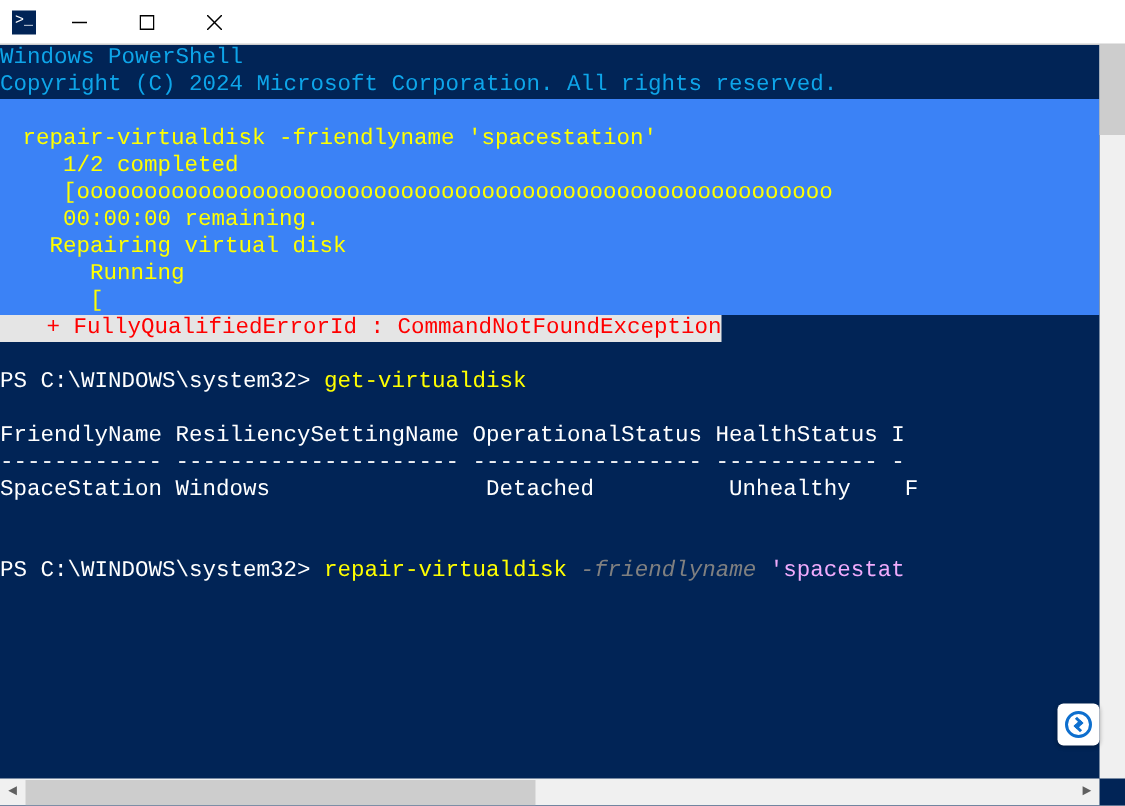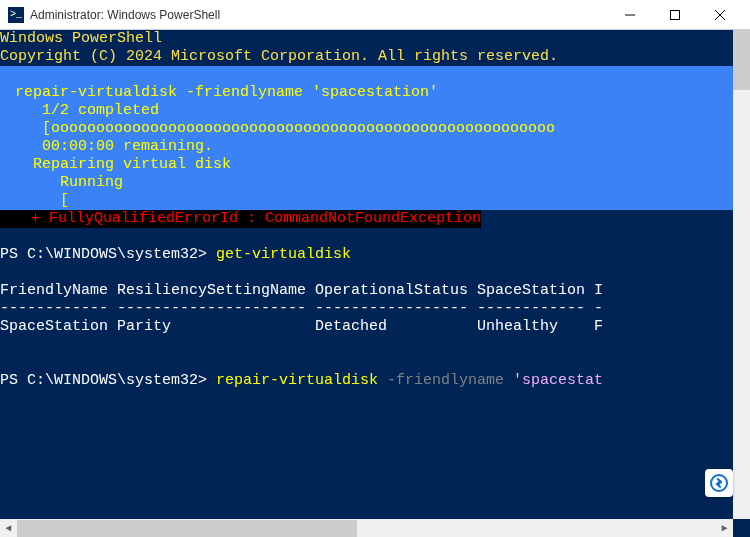--- a/index.html
+++ b/index.html
@@ -114,29 +114,29 @@
       height: 17px;
       background: #cdcdcd;
     }
     .highlight-block {
       background: #3b82f6;
       color: #ffff00;
       display: block;
       padding: 0 4px 0 6px;
     }
     .error-line {
-      background: #000000;
+      background: #e5e5e5;
       color: #ff0000;
       display: inline-block;
       padding: 0 0 0 4px;
     }
     .cmd-yellow { color: #ffff00; text-align: center; }
-    .cmd-gray { color: #808080; }
+    .cmd-gray { color: #808080; font-style: italic; }
     .cmd-teal { color: #f0abfc; }
-    .header-line { color: #fde047; }
+    .header-line { color: #0ea5e9; }
     .tv-icon {
       position: absolute;
       right: 17px;
       bottom: 40px;
       width: 28px;
       height: 28px;
       background: #fff;
       border-radius: 4px;
       display: flex;
       align-items: center;
@@ -156,21 +156,20 @@
       border-right: 2px solid #0e6fce;
     }
     .tv-arrow.a1 { top: 3px; left: 3px; transform: rotate(45deg);}
     .tv-arrow.a2 { bottom: 3px; right: 3px; transform: rotate(225deg);}
   </style>
 </head>
 <body>
 
 <div class="titlebar">
   <div class="title-icon">&gt;_</div>
-  <div class="title-text">Administrator: Windows PowerShell</div>
   <div class="win-controls">
     <div class="win-btn">
       <svg width="10" height="10">
           <line x1="0" y1="5" x2="10" y2="5" stroke="#000" stroke-width="1"></line>
         </svg>
     </div>
     <div class="win-btn">
       <svg width="10" height="10">
           <rect x="0.5" y="0.5" width="9" height="9" fill="none" stroke="#000" stroke-width="1"></rect>
         </svg>
@@ -192,23 +191,23 @@
 <span>    1/2 completed</span>
 <span>    [oooooooooooooooooooooooooooooooooooooooooooooooooooooooo</span>
 <span>    00:00:00 remaining.</span>
 <span>   Repairing virtual disk</span>
 <span>      Running</span>
 <span>      [</span>
 </span><span class="error-line">   + FullyQualifiedErrorId : CommandNotFoundException</span>
 
 <span>PS C:\WINDOWS\system32&gt; </span><span class="cmd-yellow">get-virtualdisk</span>
 
-<span>FriendlyName ResiliencySettingName OperationalStatus SpaceStation I</span>
+<span>FriendlyName ResiliencySettingName OperationalStatus HealthStatus I</span>
 <span>------------ --------------------- ----------------- ------------ -</span>
-<span>SpaceStation Parity                Detached          Unhealthy    F</span>
+<span>SpaceStation Windows                Detached          Unhealthy    F</span>
 
 
 <span>PS C:\WINDOWS\system32&gt; </span><span class="cmd-yellow">repair-virtualdisk</span><span class="cmd-gray"> -friendlyname </span><span class="cmd-teal">'spacestat</span></div>
 
   <div class="scrollbar-v">
     <div class="scrollbar-v-thumb"></div>
   </div>
   <div class="scrollbar-h">
     <div class="scrollbar-h-arrow">◄</div>
     <div class="scrollbar-h-track">

